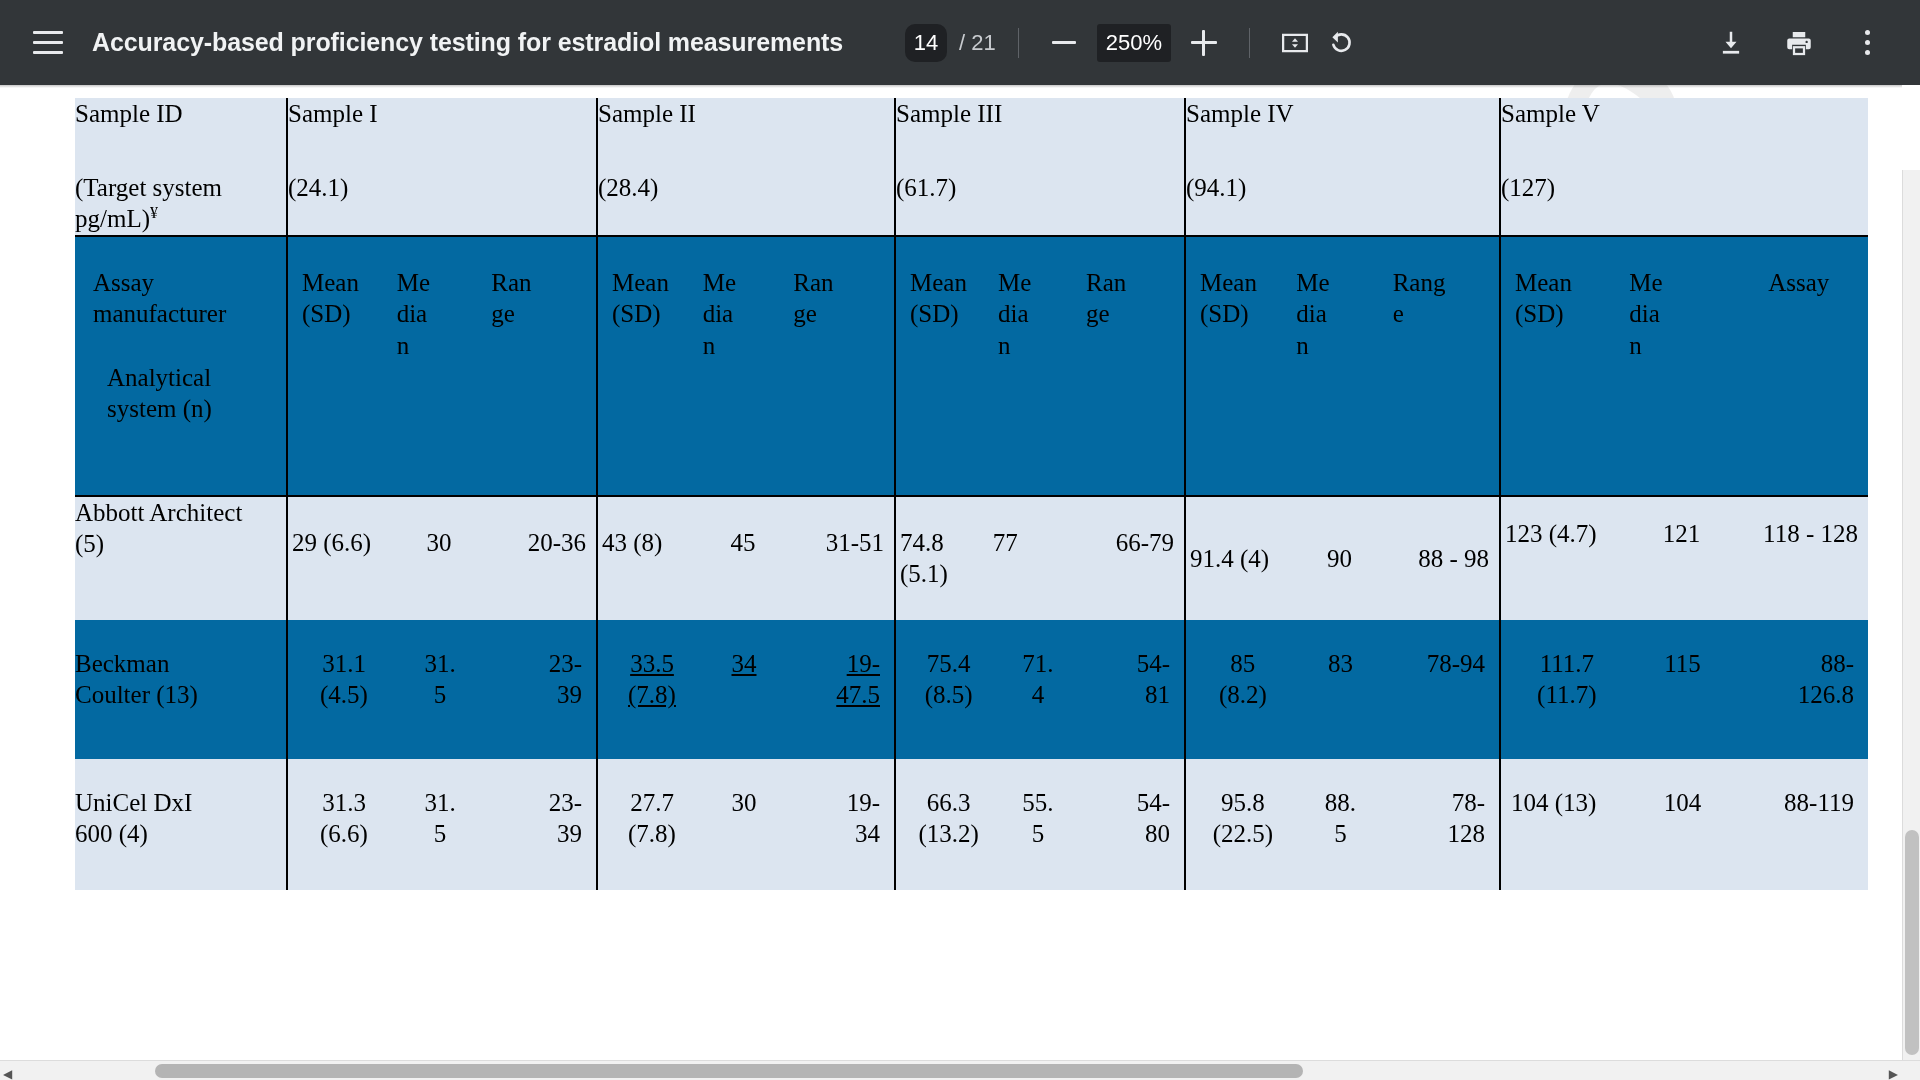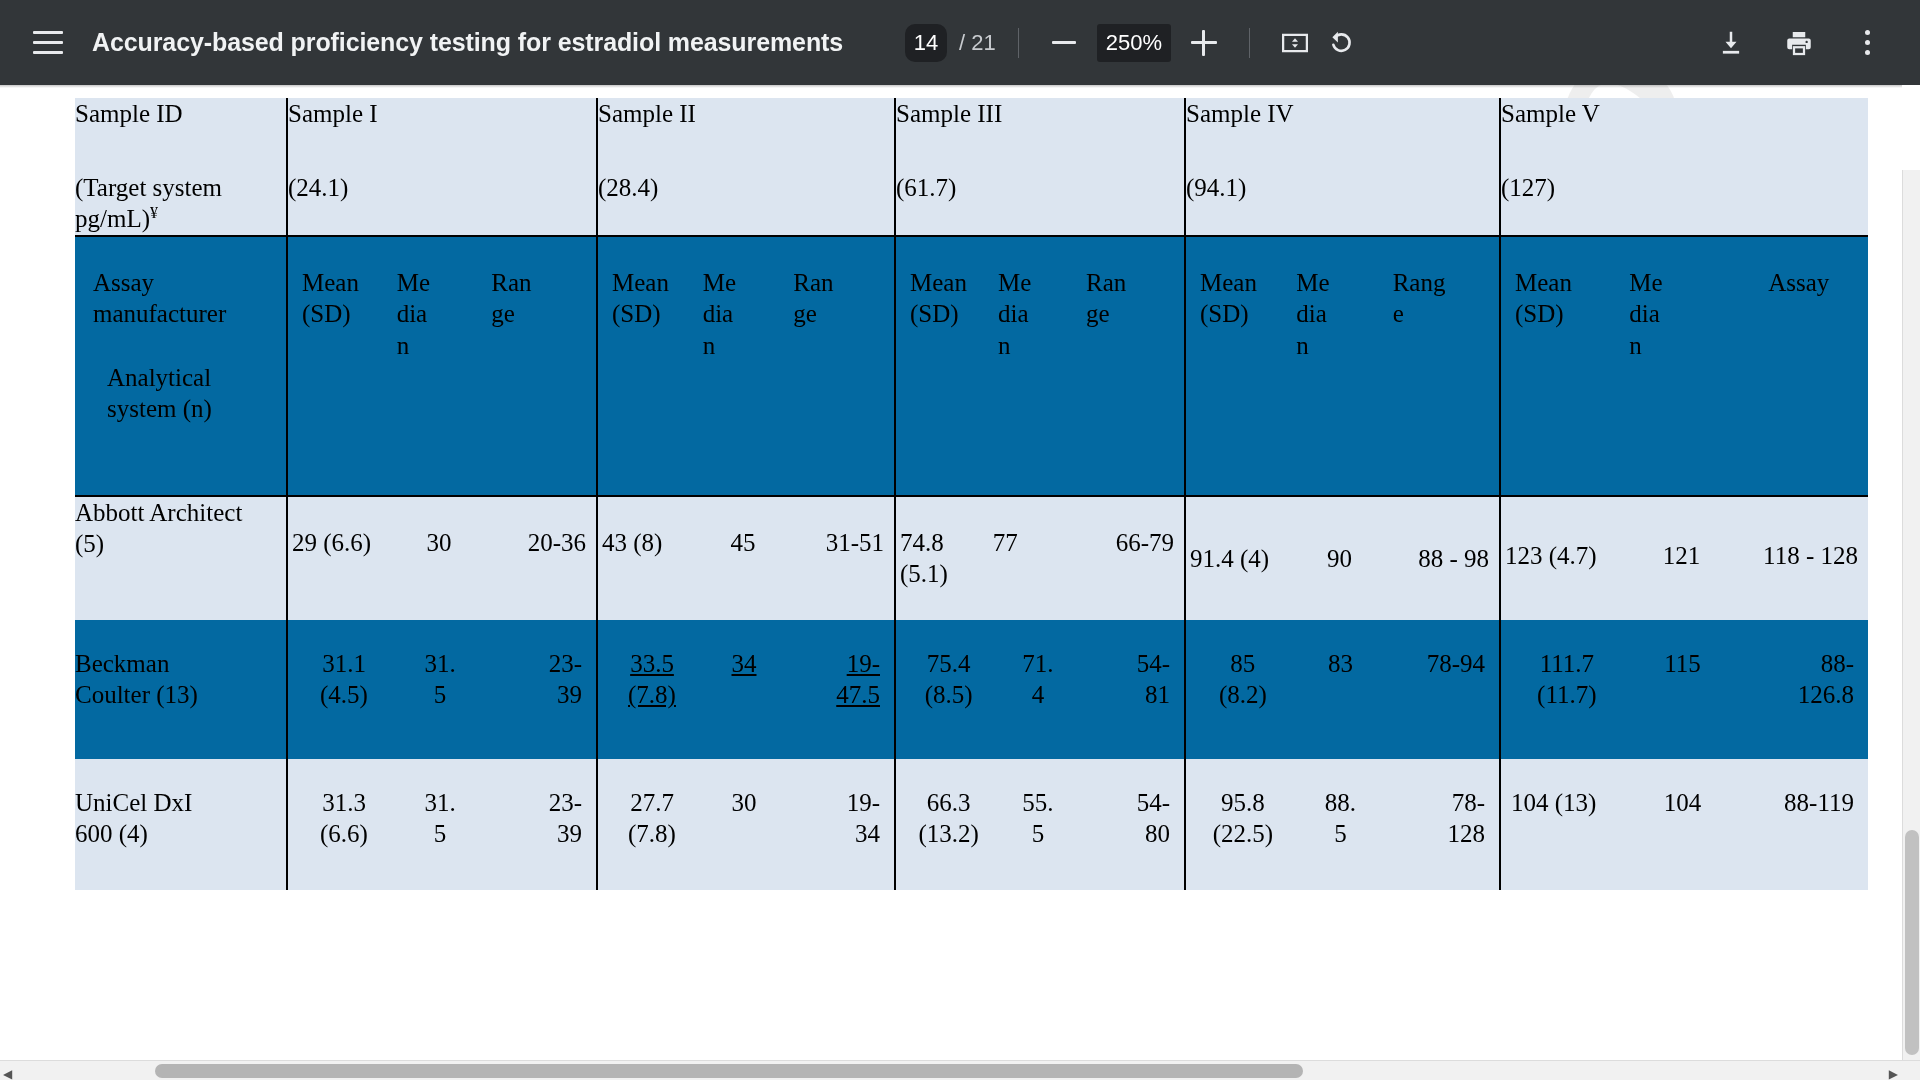--- a/index.html
+++ b/index.html
@@ -377,21 +377,21 @@
             <div class="tri-r" style="white-space:pre-line">66-79</div>
           </div>
         </td>
         <td class="hline-top vline" style="padding:46px 6px 0 4px;">
           <div class="triple">
             <div class="tri-l" style="white-space:pre-line">91.4 (4)</div>
             <div class="tri-c" style="white-space:pre-line">90</div>
             <div class="tri-r" style="white-space:pre-line">88 - 98</div>
           </div>
         </td>
-        <td class="hline-top vline" style="padding:43px 6px 0 4px;">
+        <td class="hline-top vline" style="padding:21px 6px 0 4px;">
           <div class="triple">
             <div class="tri-l" style="white-space:pre-line">123 (4.7)</div>
             <div class="tri-c" style="white-space:pre-line">121</div>
             <div class="tri-r" style="white-space:pre-line">118 - 128</div>
           </div>
         </td>
       </tr>
 
       <tr class="plain">
         <td class="rowname" style="padding-top:28px; padding-bottom:48px;">

